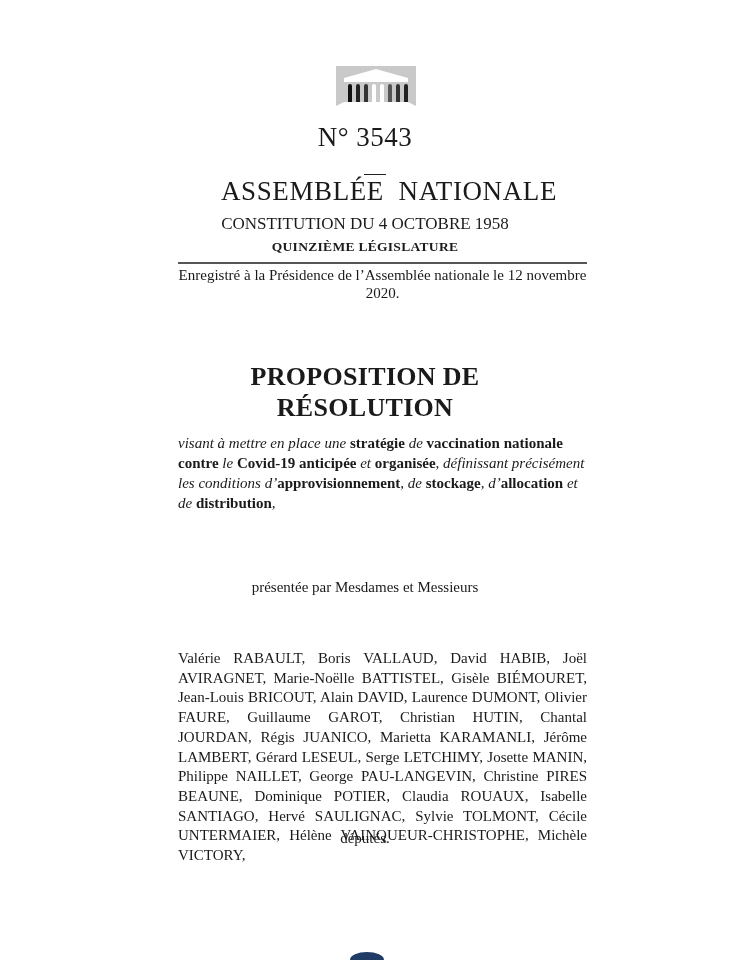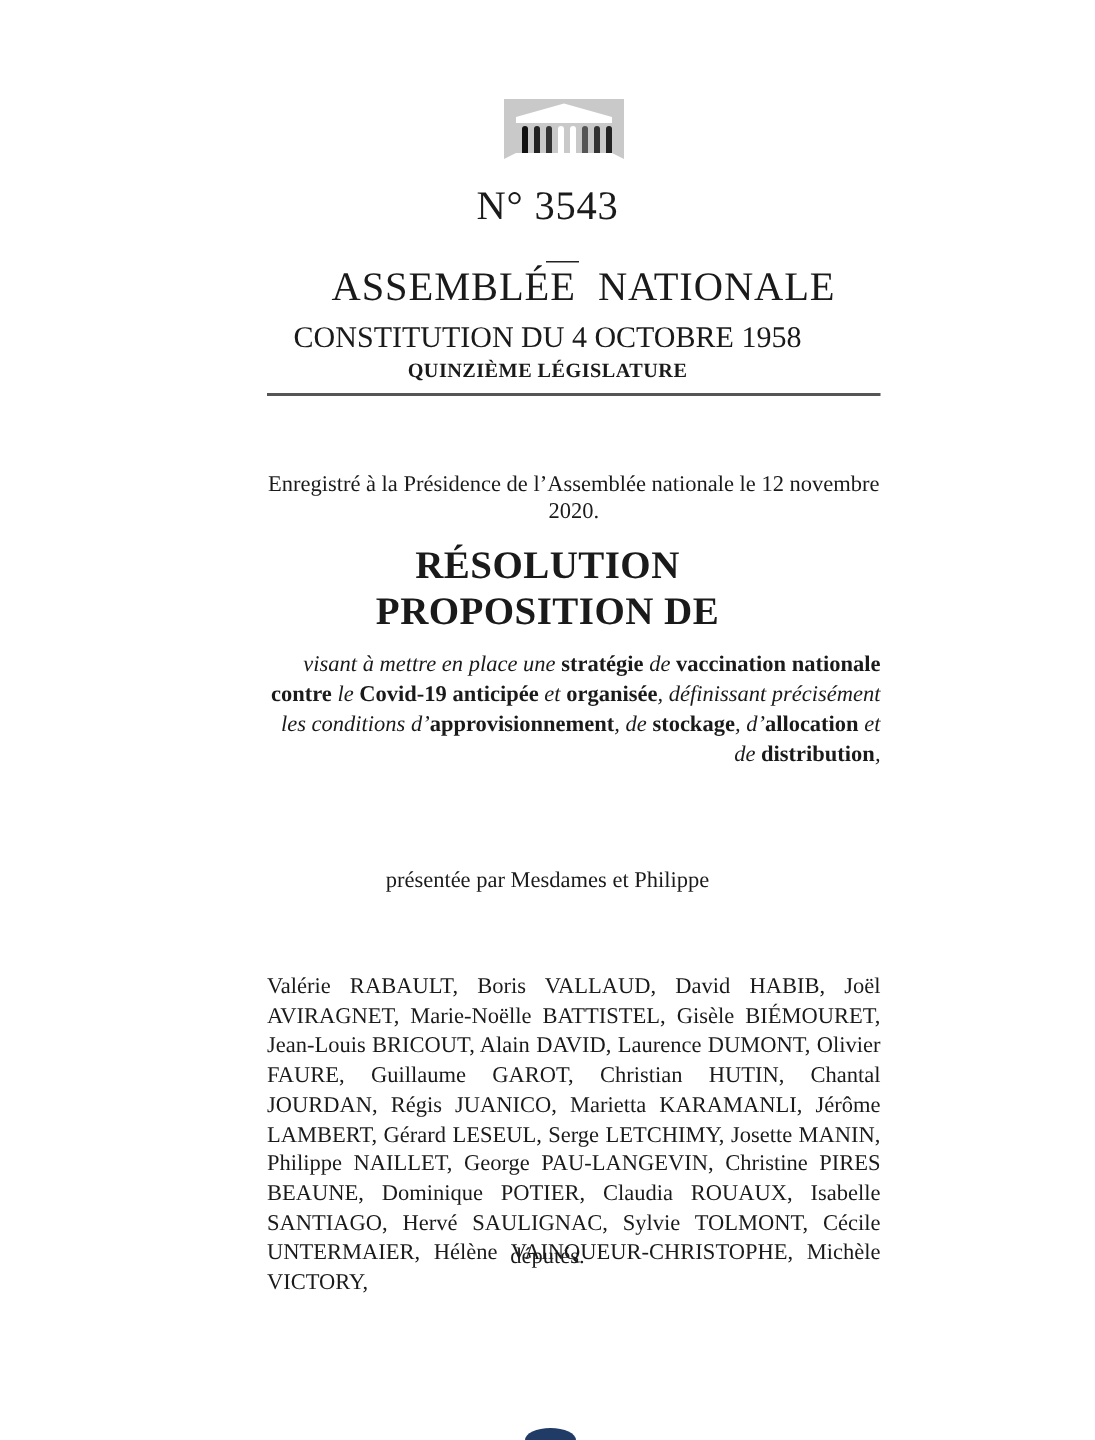--- a/index.html
+++ b/index.html
@@ -11,33 +11,33 @@
       position: relative;
     }
     .page { position: absolute; left: 0; top: 0; width: 730px; height: 960px; }
     .logo {
       position: absolute; left: 336px; top: 66px; width: 80px; height: 44px;
     }
     .center { position: absolute; left: 0; width: 730px; text-align: center; }
     .num { top: 122px; font-size: 27px; letter-spacing: 0.5px; }
     .shortrule { position: absolute; left: 364px; top: 174px; width: 22px; height: 0; border-top: 1.5px solid #222; }
     .assembly { top: 176px; font-size: 27px; letter-spacing: 0.6px; }
-    .constitution { top: 214px; font-size: 20px; }
+    .constitution { top: 214px; font-size: 17px; }
     .legislature { top: 239px; font-size: 13.5px; letter-spacing: 0.3px; font-weight: bold; }
     .rule { position: absolute; left: 178px; top: 262px; width: 409px; height: 0; border-top: 2.5px solid #555; }
     .registered {
       position: absolute; left: 178px; top: 266px; width: 409px;
-      text-align: center; font-size: 15px; line-height: 18px; margin-top: 48px;
+      text-align: center; font-size: 15px; line-height: 18px;
     }
     .title {
       top: 361px; font-size: 26px; font-weight: bold; line-height: 31px; letter-spacing: 0.3px;
     }
     .subtitle {
       position: absolute; left: 178px; top: 433px; width: 409px;
-      text-align: right; font-size: 15px; line-height: 20px;
+      text-align: left; font-size: 15px; line-height: 20px;
     }
     .subtitle .i { font-style: italic; }
     .subtitle .b { font-weight: bold; }
     .presented { top: 579px; font-size: 15px; }
     .authors {
       position: absolute; left: 178px; top: 605px; width: 409px;
       text-align: justify; font-size: 15px; line-height: 19.7px; margin-top: 44px;
     }
     .deputes { top: 830px; font-size: 15px; }
     .bottom-mark {
@@ -66,24 +66,24 @@
 
   <div class="center num">N° 3543</div>
   <div class="shortrule"></div>
   <div class="center assembly" style="white-space:pre;margin-left:24px;">ASSEMBLÉE  NATIONALE</div>
   <div class="center constitution">CONSTITUTION DU 4 OCTOBRE 1958</div>
   <div class="center legislature">QUINZIÈME LÉGISLATURE</div>
   <div class="rule"></div>
   <div class="registered">Enregistré à la Présidence de l’Assemblée nationale le 12 novembre 2020.</div>
 
   <div class="center title">
+    <div>PROPOSITION DE</div>
     <div>RÉSOLUTION</div>
-    <div>PROPOSITION DE</div>
   </div>
 
   <div class="subtitle" id="subtitle"><span class="i">visant à mettre en place une </span><span class="b">stratégie</span><span class="i"> de </span><span class="b">vaccination nationale contre</span><span class="i"> le </span><span class="b">Covid-19 anticipée</span><span class="i"> et </span><span class="b">organisée</span><span class="i">, définissant précisément les conditions d’</span><span class="b">approvisionnement</span><span class="i">, de </span><span class="b">stockage</span><span class="i">, d’</span><span class="b">allocation</span><span class="i"> et de </span><span class="b">distribution</span><span class="i">,</span></div>
 
-  <div class="center presented">présentée par Mesdames et Philippe</div>
+  <div class="center presented">présentée par Mesdames et Messieurs</div>
   <div class="authors">Valérie RABAULT, Boris VALLAUD, David HABIB, Joël AVIRAGNET, Marie-Noëlle BATTISTEL, Gisèle BIÉMOURET, Jean-Louis BRICOUT, Alain DAVID, Laurence DUMONT, Olivier FAURE, Guillaume GAROT, Christian HUTIN, Chantal JOURDAN, Régis JUANICO, Marietta KARAMANLI, Jérôme LAMBERT, Gérard LESEUL, Serge LETCHIMY, Josette MANIN, Philippe NAILLET, George PAU-LANGEVIN, Christine PIRES BEAUNE, Dominique POTIER, Claudia ROUAUX, Isabelle SANTIAGO, Hervé SAULIGNAC, Sylvie TOLMONT, Cécile UNTERMAIER, Hélène VAINQUEUR-CHRISTOPHE, Michèle VICTORY,</div>
   <div class="center deputes">députés.</div>
 
   <div class="bottom-mark"></div>
 </div>
 
 </body></html>

